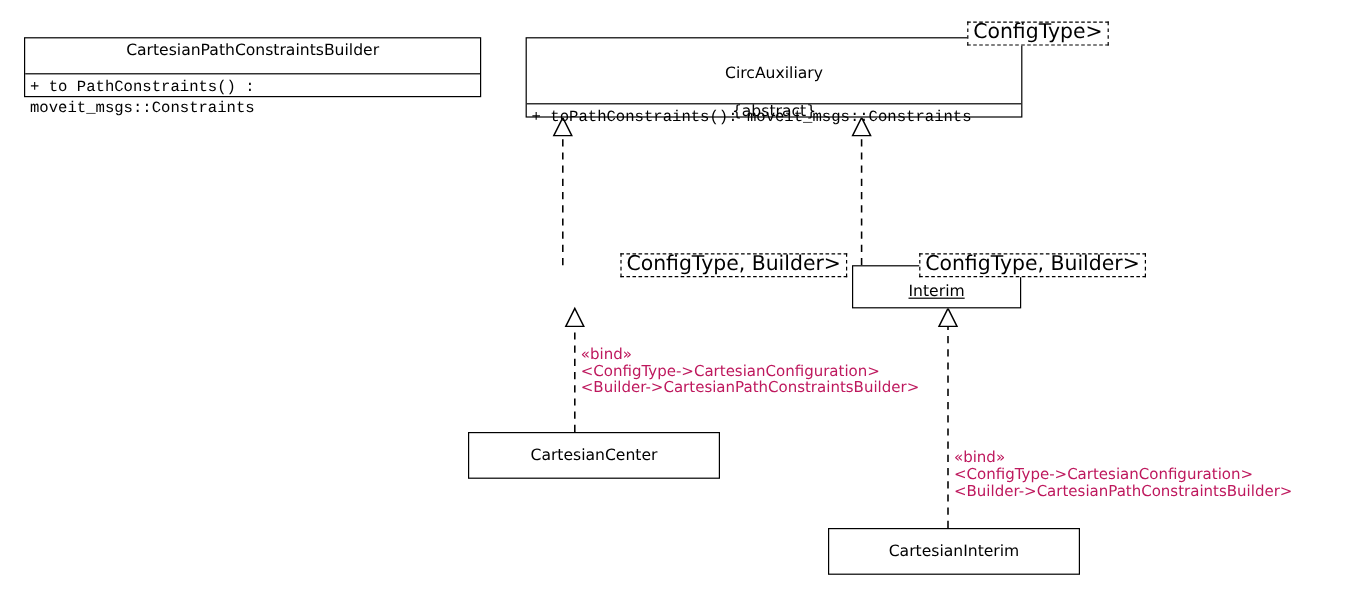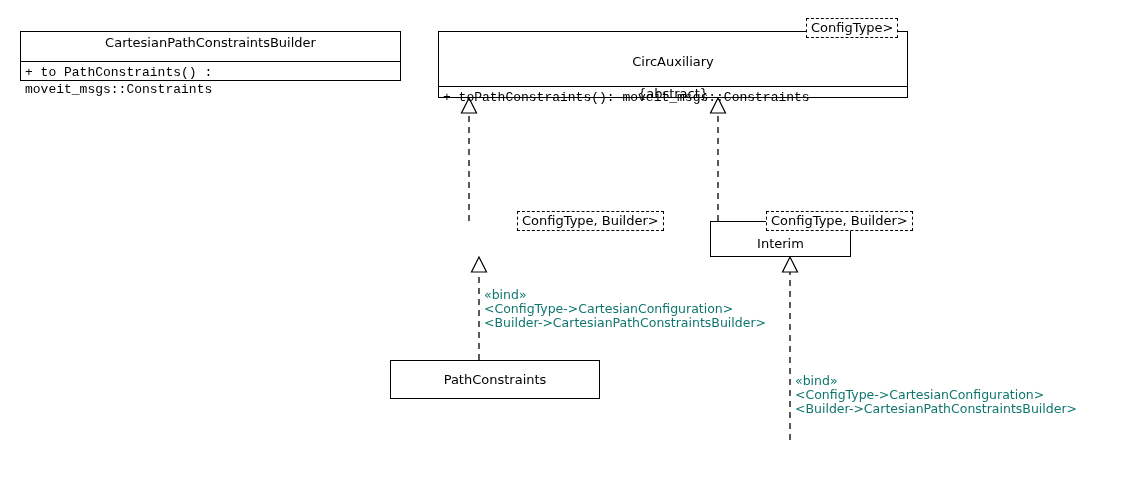--- a/index.html
+++ b/index.html
@@ -39,33 +39,33 @@
     line-height: 17px;
     padding: 2px 4px 2px 4px;
     text-align: left;
     font-family: Liberation Mono, monospace;
   }
   .tmpl {
     position: absolute;
     box-sizing: border-box;
     border: 1px dashed #000000;
     background: #ffffff;
-    font-size: 13px;
+    font-size: 17px;
     line-height: 15px;
     padding: 1px 4px 2px 4px;
     white-space: nowrap;
     text-align: left;
   }
   .edge-label {
     position: absolute;
     font-size: 12.5px;
     line-height: 14px;
     white-space: pre-line;
     background: transparent;
-    color: #0f766e;
+    color: #be185d;
     text-align: left;
   }
   svg.wires {
     position: absolute;
     left: 0; top: 0;
     width: 1140px;
     height: 500px;
     pointer-events: none;
   }
 </style>
@@ -97,42 +97,45 @@
     </g>
   </svg>
 
   <div class="node" style="left:20px; top:31px; width:381px; height:50px;">
     <div class="node-title" style="padding:3px 4px 4px 4px; height:22px;">CartesianPathConstraintsBuilder</div>
     <div class="compartment">
       <div>+ to PathConstraints() : moveit_msgs::Constraints</div>
     </div>
   </div>
 
-  <div class="node" style="left:438px; top:31px; width:470px; height:67px;">
+  <div class="node" style="left:438px; top:31px; width:414px; height:67px;">
     <div class="node-title" style="padding:6px 4px 0 4px; height:48px;">
       <div>CircAuxiliary</div>
       <div>{abstract}</div>
     </div>
     <div class="compartment">
       <div>+ toPathConstraints(): moveit_msgs::Constraints</div>
     </div>
   </div>
   <div class="tmpl" style="left:806px; top:18px;">ConfigType&gt;</div>
 
   <div class="tmpl" style="left:517px; top:211px;">ConfigType, Builder&gt;</div>
 
-  <div class="node" style="left:710px; top:221px; width:141px; height:36px;">
+  <div class="node" style="left:710px; top:221px; width:141px; height:36px;text-decoration:underline;">
     <div class="node-title" style="padding:14px 4px 0 4px;">Interim</div>
   </div>
   <div class="tmpl" style="left:766px; top:211px;">ConfigType, Builder&gt;</div>
 
   <div class="node" style="left:390px; top:360px; width:210px; height:39px;">
-    <div class="node-title" style="padding:11px 4px 0 4px;">PathConstraints</div>
+    <div class="node-title" style="padding:11px 4px 0 4px;">CartesianCenter</div>
   </div>
 
+  <div class="node" style="left:690px; top:440px; width:210px; height:39px;">
+    <div class="node-title" style="padding:11px 4px 0 4px;">CartesianInterim</div>
+  </div>
 
   <div class="edge-label" style="left:484px; top:288px;">«bind»
 &lt;ConfigType-&gt;CartesianConfiguration&gt;
 &lt;Builder-&gt;CartesianPathConstraintsBuilder&gt;</div>
 
   <div class="edge-label" style="left:795px; top:374px;">«bind»
 &lt;ConfigType-&gt;CartesianConfiguration&gt;
 &lt;Builder-&gt;CartesianPathConstraintsBuilder&gt;</div>
 
 </div>

